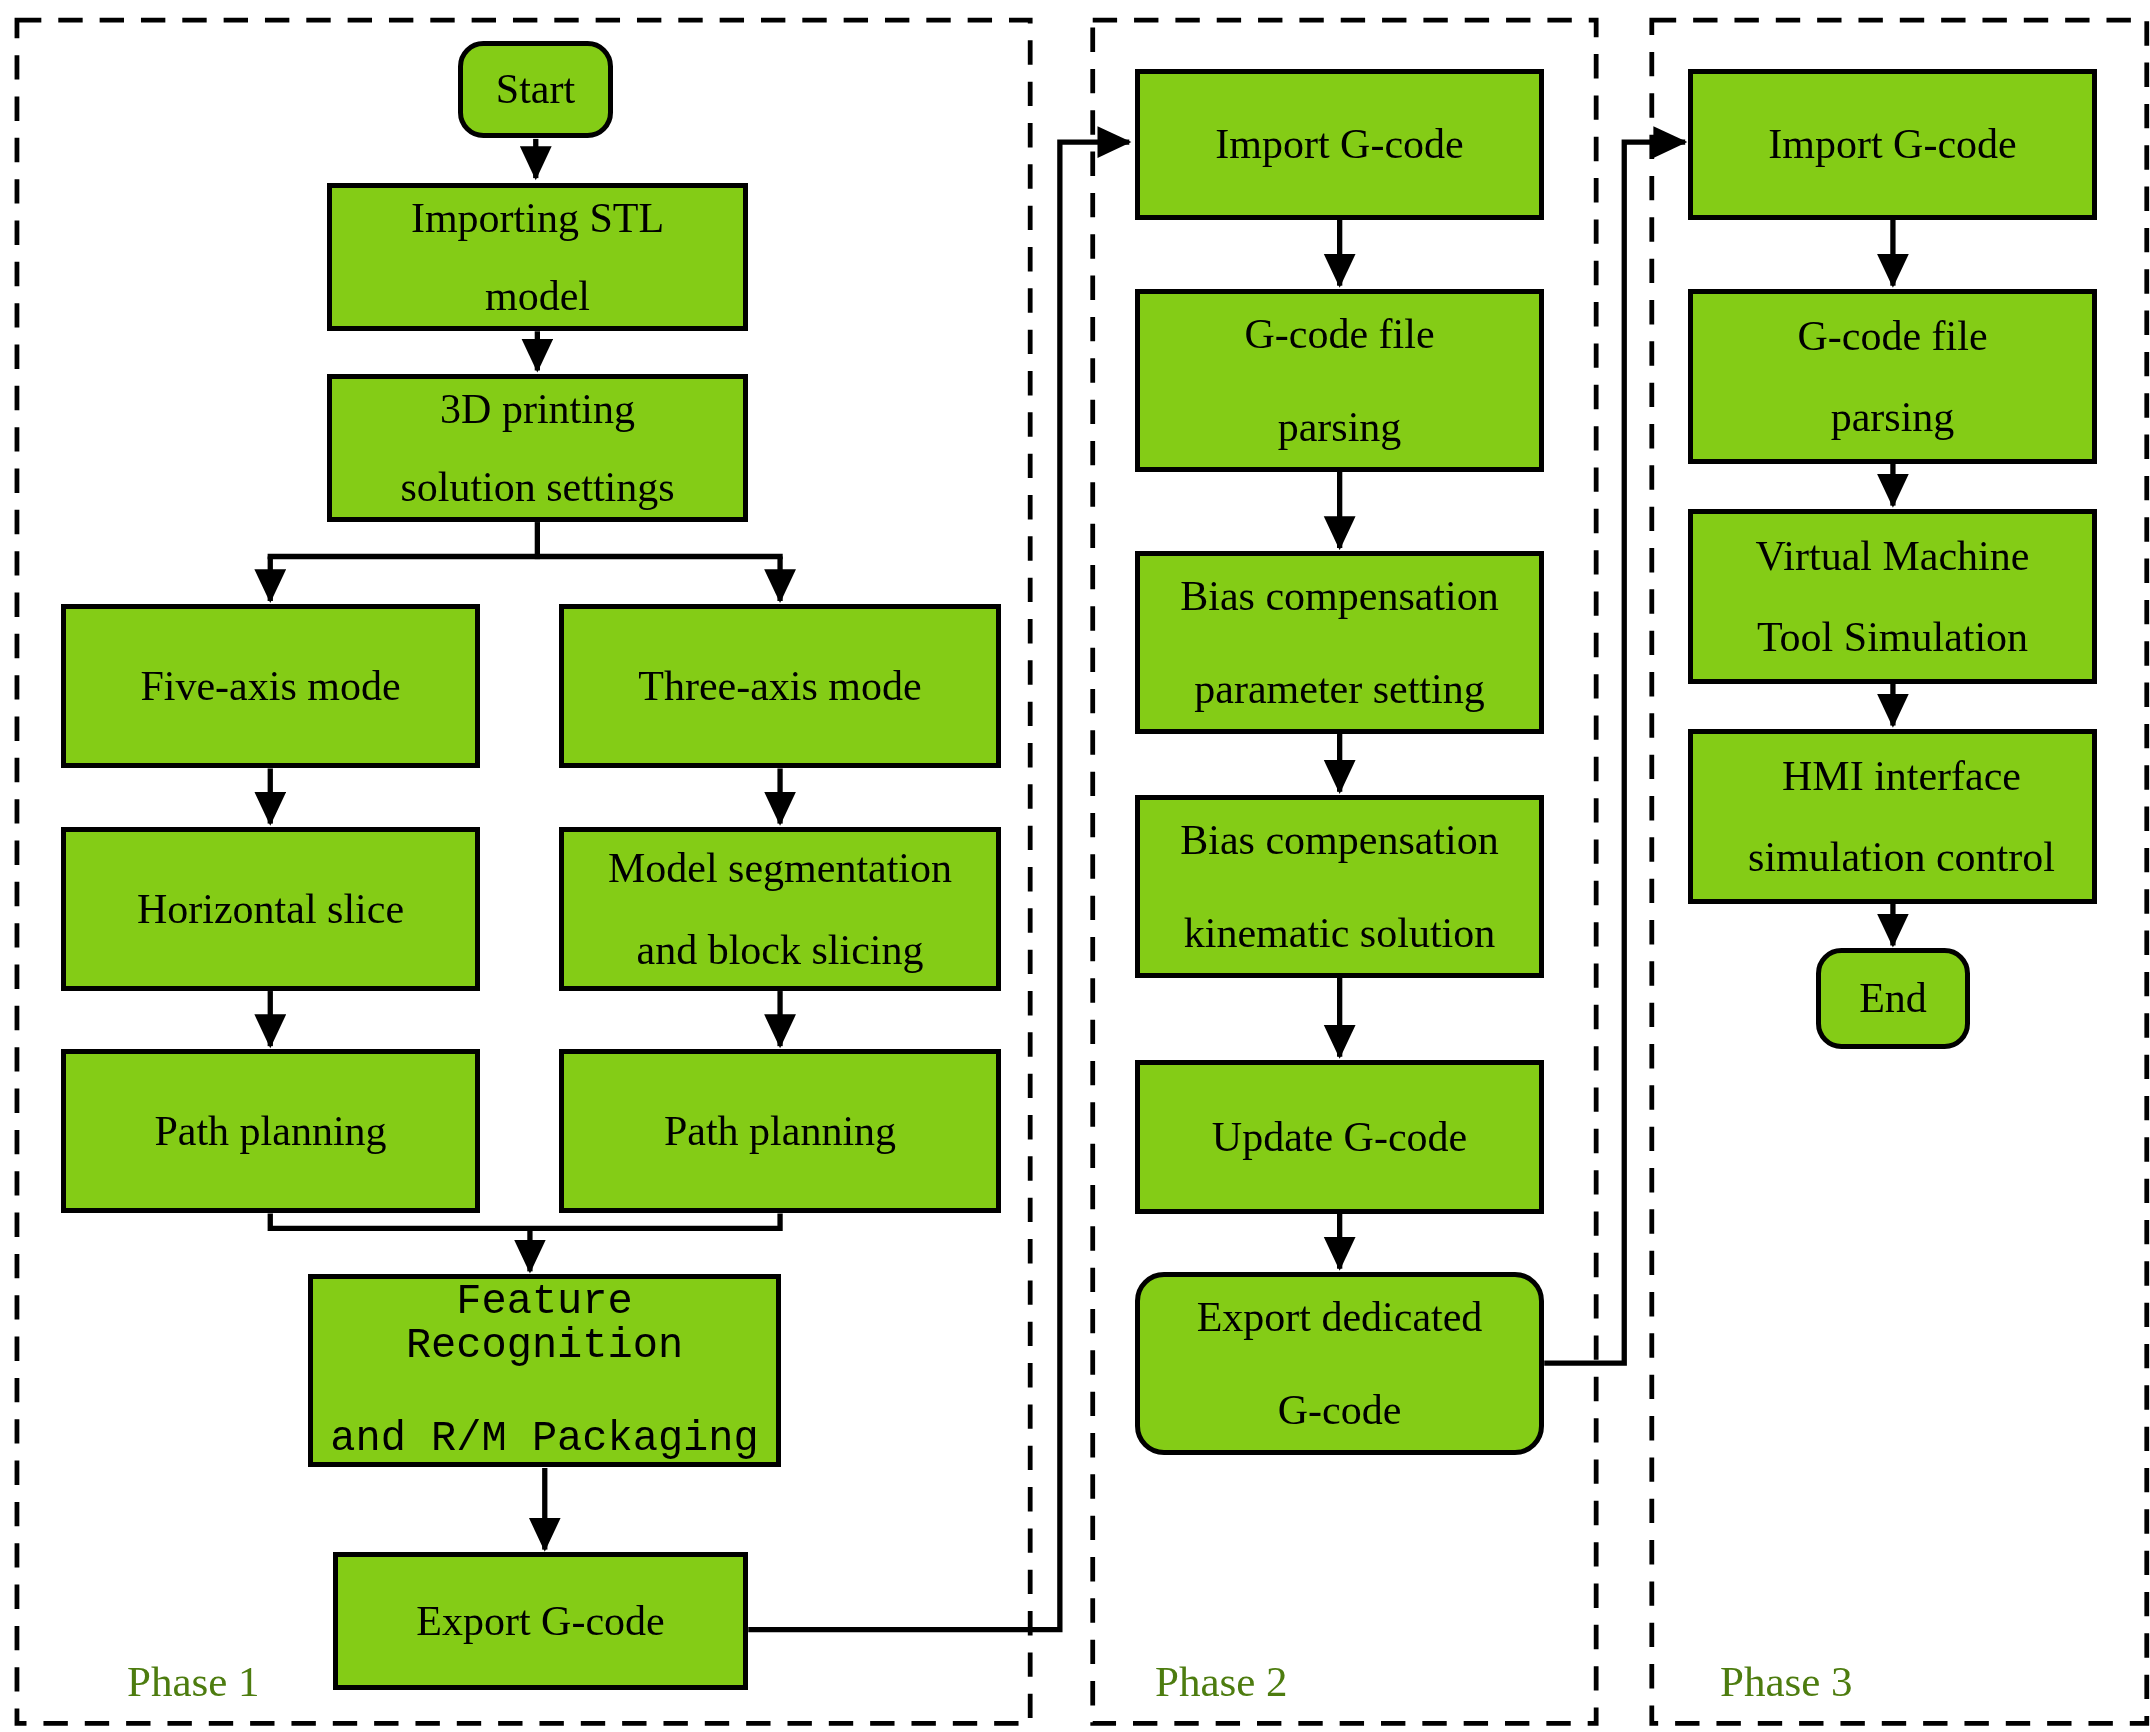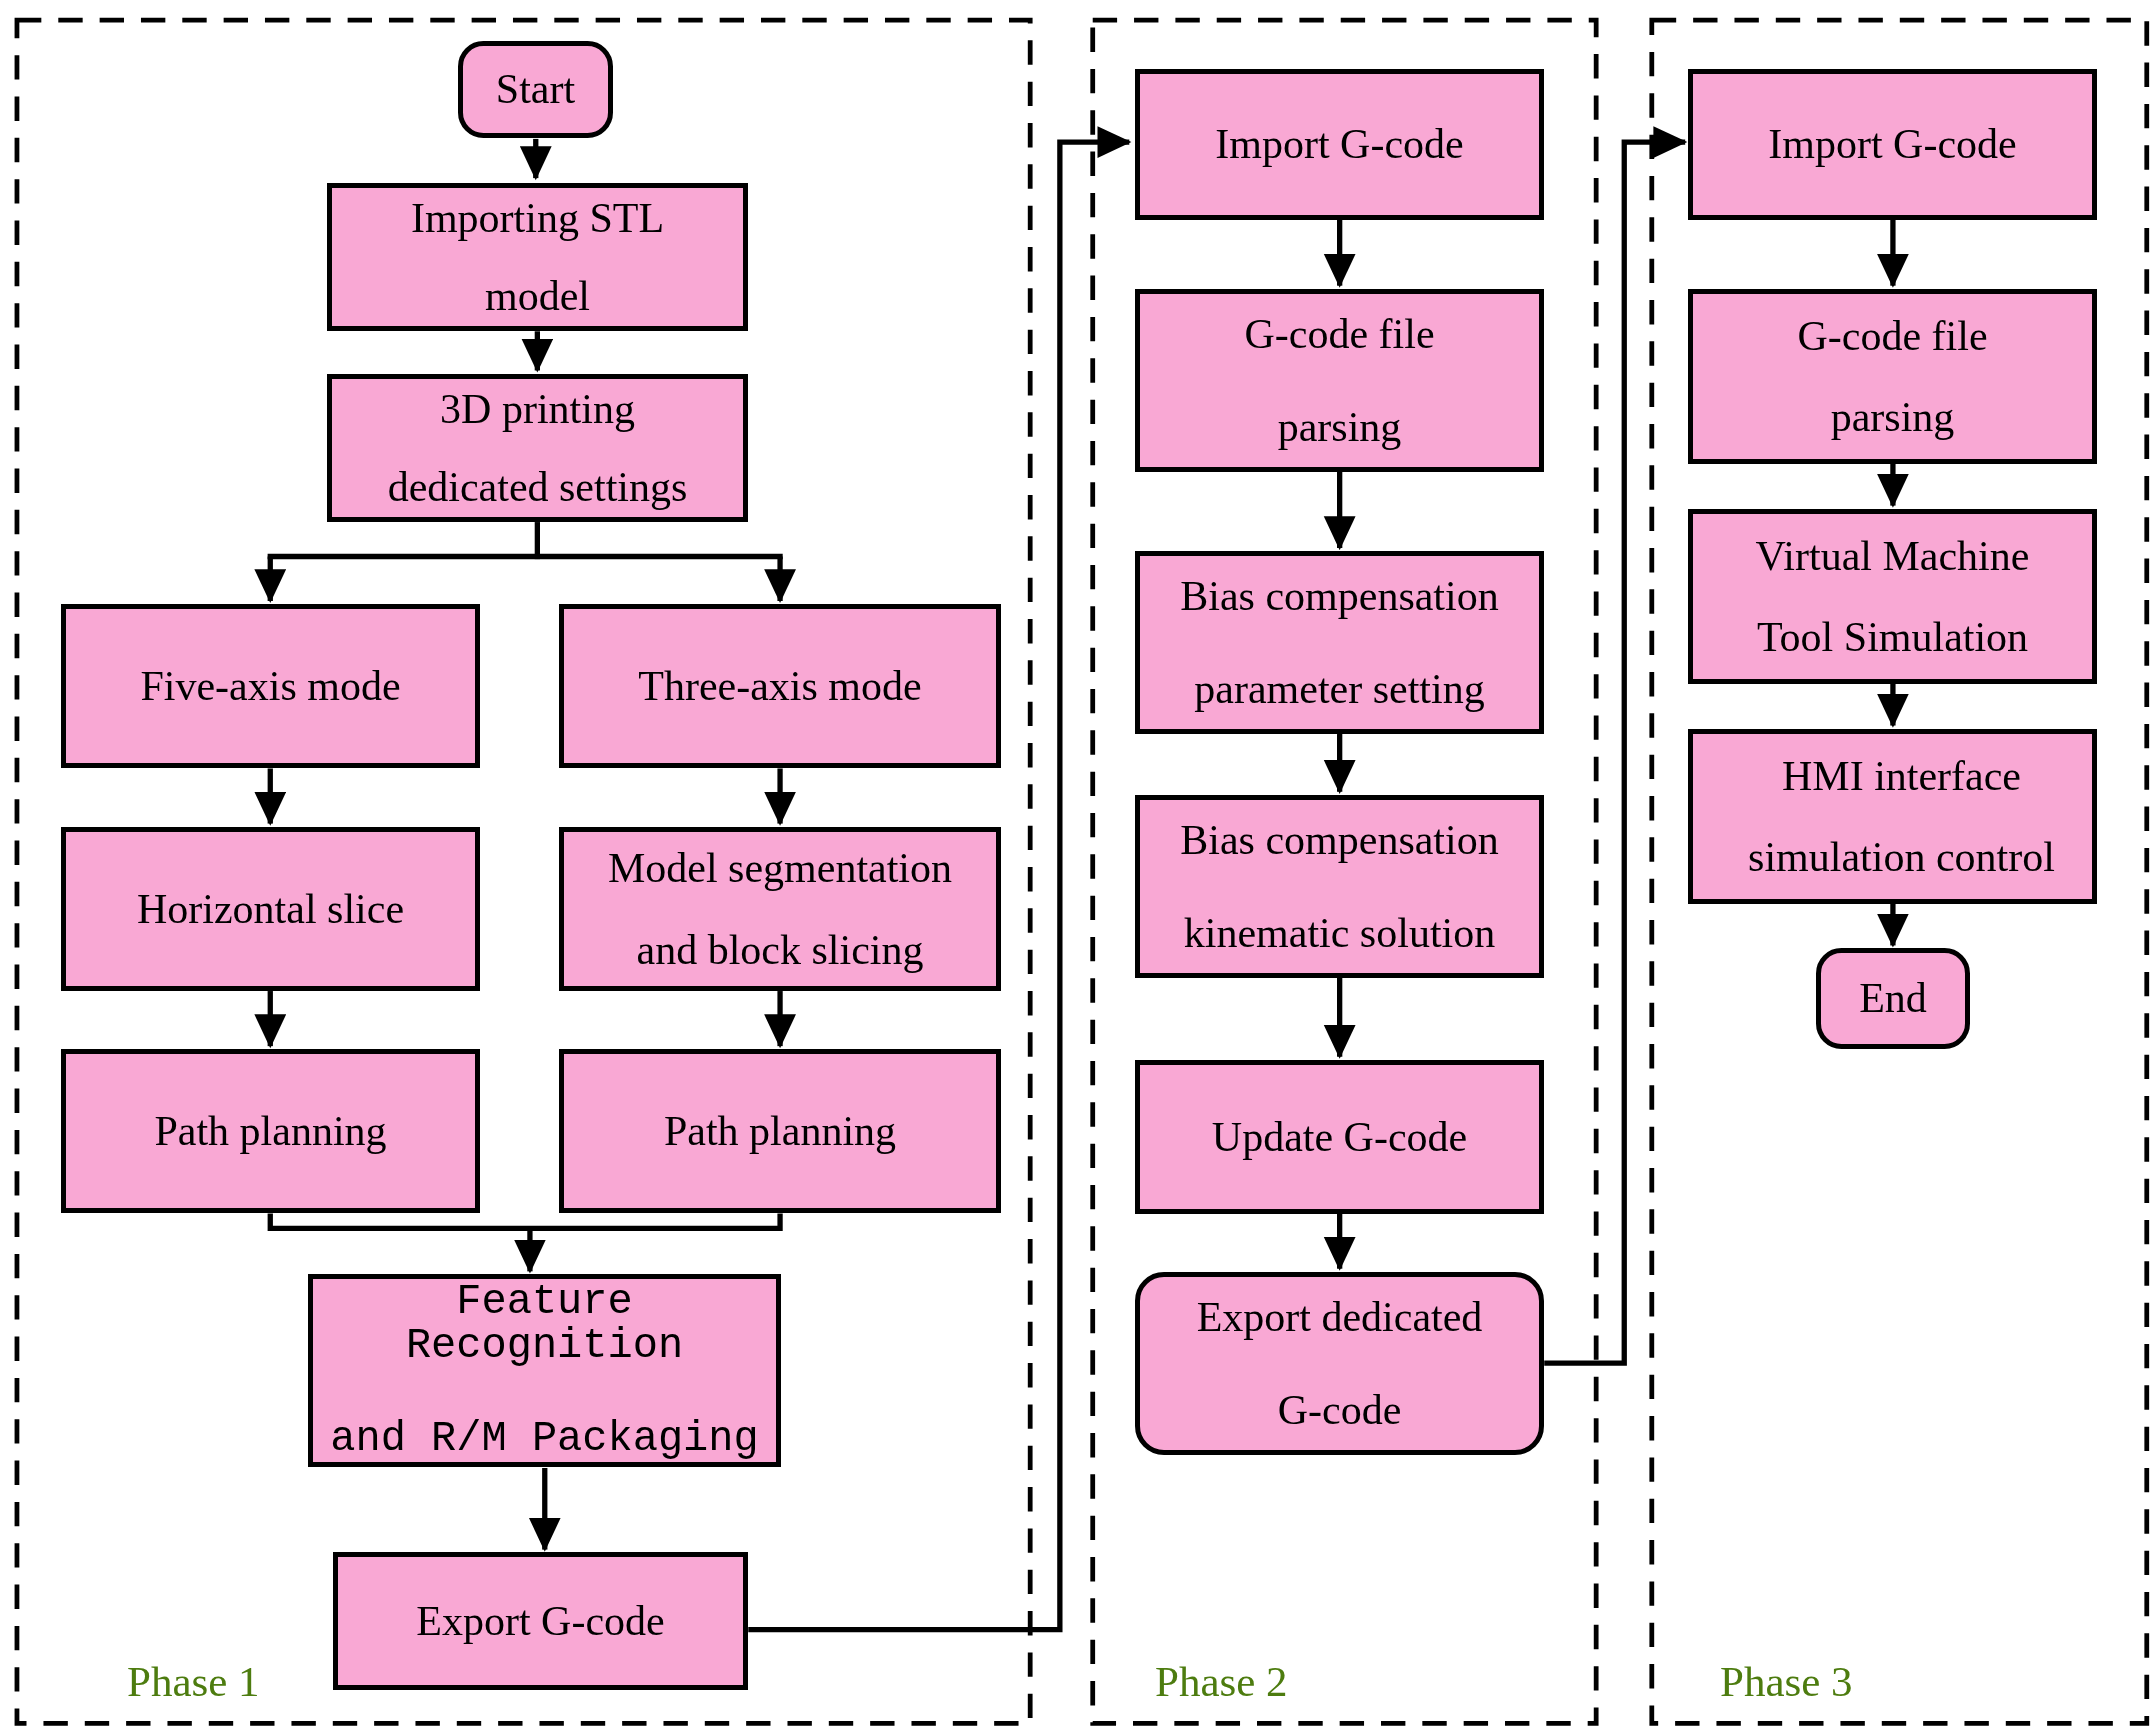--- a/index.html
+++ b/index.html
@@ -20,21 +20,21 @@
   #connector-layer {
     position: absolute;
     left: 0; top: 0;
     width: 2151px;
     height: 1733px;
   }
   .node {
     position: absolute;
     box-sizing: border-box;
     border: 5.8px solid #000000;
-    background: #f9a8d4;
+    background: #84cc16;
     display: flex;
     flex-direction: column;
     justify-content: center;
     align-items: center;
     text-align: center;
     font-size: 42px;
     line-height: 1.05;
     color: #000000;
     z-index: 2;
   }
@@ -106,21 +106,21 @@
     <span>Start</span>
   </div>
 
   <div class="node g55" style="left:327px; top:183px; width:421px; height:148px;">
     <span>Importing STL</span>
     <span>model</span>
   </div>
 
   <div class="node g55" style="left:327px; top:374px; width:421px; height:148px;">
     <span>3D printing</span>
-    <span>dedicated settings</span>
+    <span>solution settings</span>
   </div>
 
   <div class="node" style="left:61px; top:604px; width:419px; height:164px;">
     <span>Five-axis mode</span>
   </div>
 
   <div class="node" style="left:559px; top:604px; width:442px; height:164px;">
     <span>Three-axis mode</span>
   </div>
 

